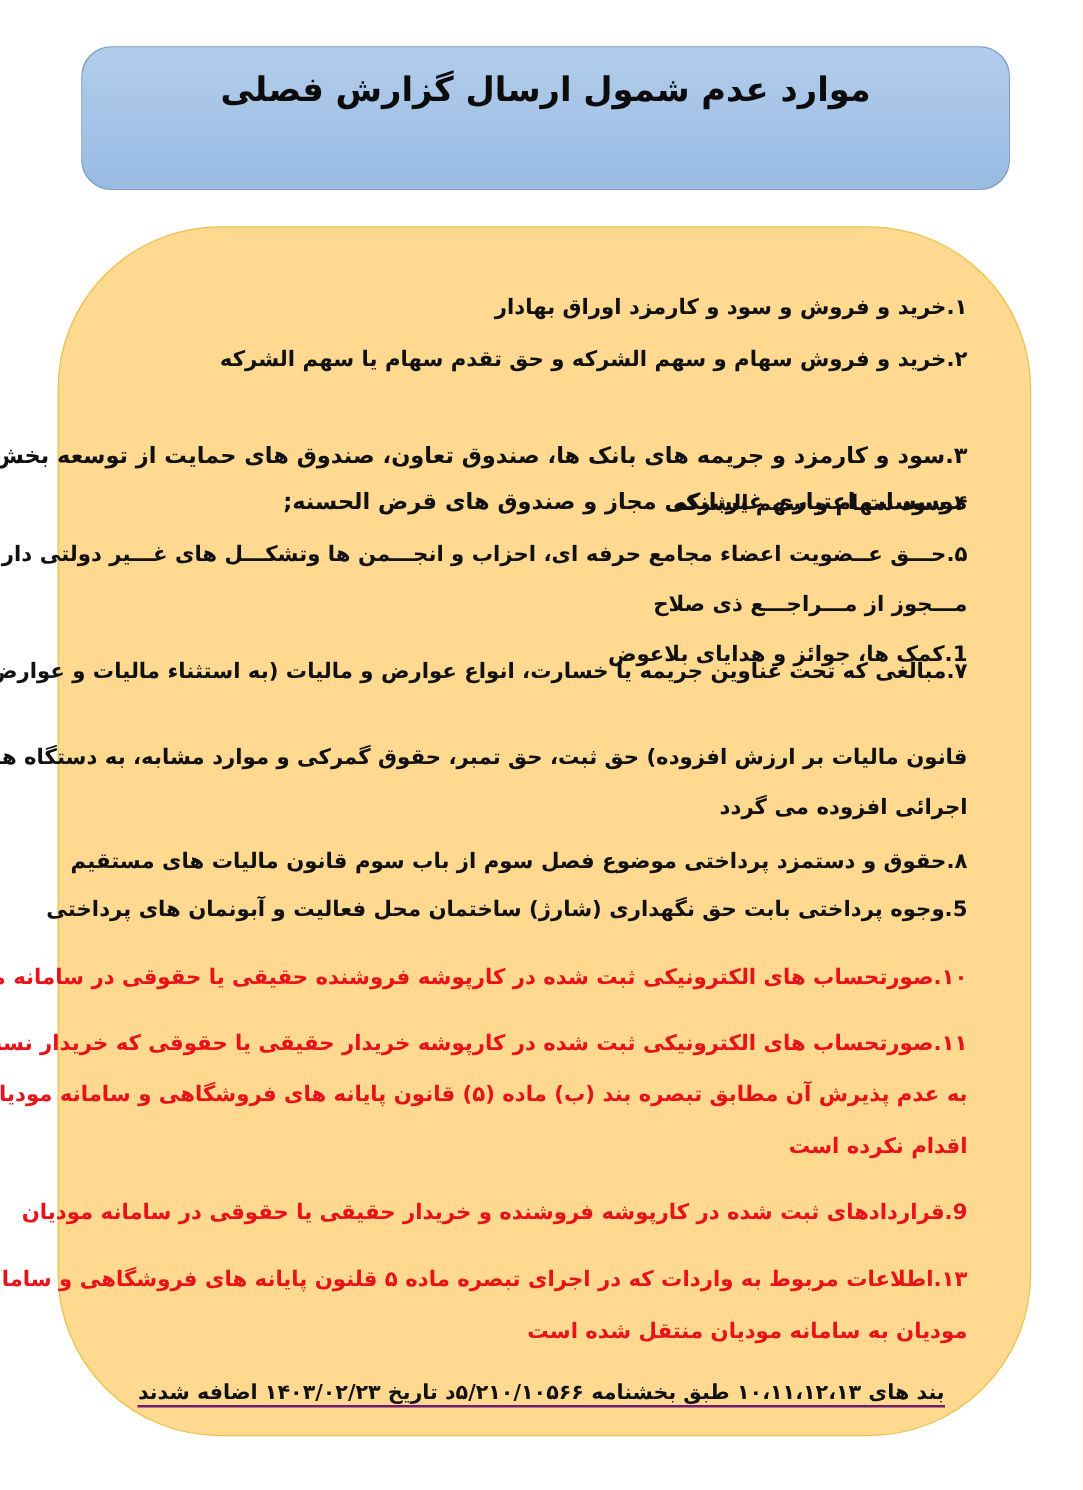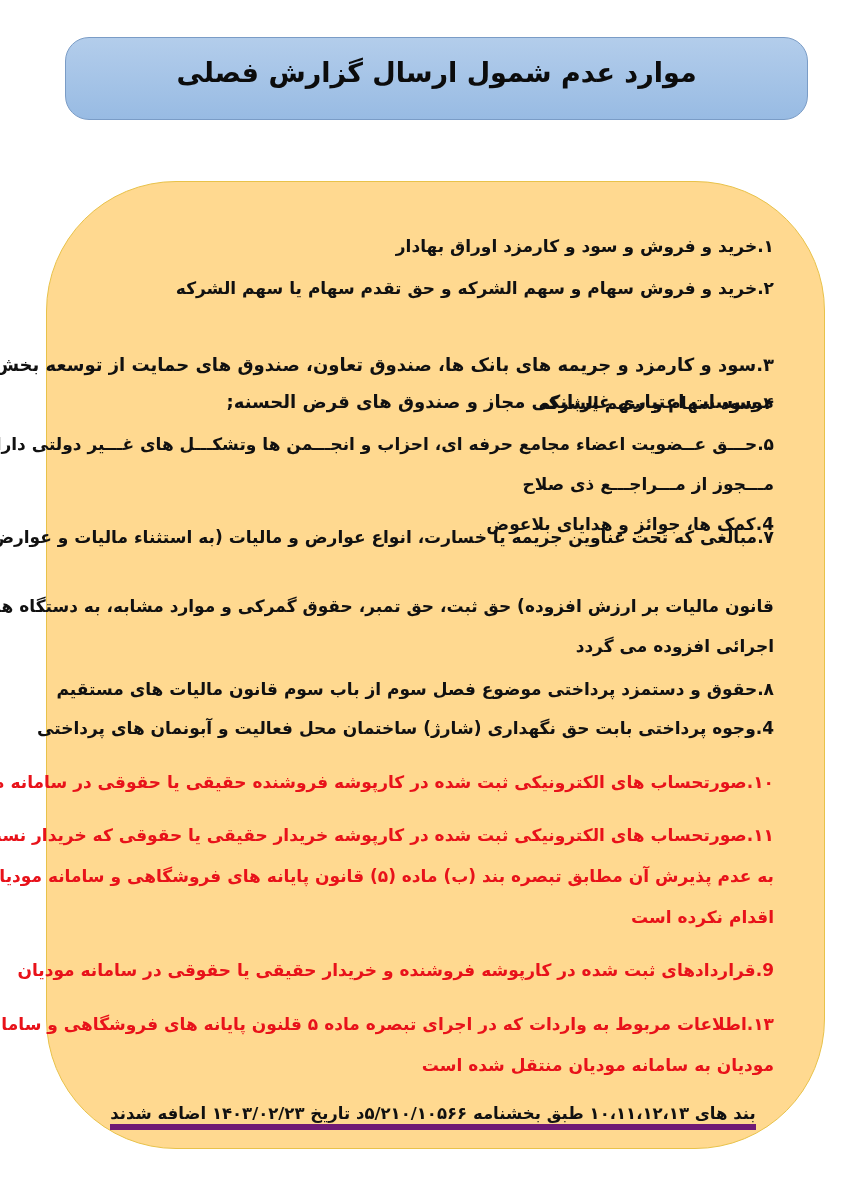--- a/index.html
+++ b/index.html
@@ -12,21 +12,21 @@
     height: 1192px;
     position: relative;
     overflow: hidden;
     font-family: "DejaVu Sans", sans-serif;
   }
   .header-box {
     position: absolute;
     left: 65px;
     top: 37px;
     width: 743px;
-    height: 83px;
+    height: 115px;
     box-sizing: border-box;
     border-radius: 24px;
     border: 1px solid #7a9cc6;
     background: linear-gradient(to bottom, #b3cdeb 0%, #98bbe3 100%);
     text-align: center;
     direction: rtl;
   }
   .header-title {
     position: absolute;
     left: 0; right: 0;
@@ -80,47 +80,47 @@
     position: absolute;
     left: 0; right: 0;
     top: 1104px;
     text-align: center;
     direction: rtl;
     font-weight: bold;
     font-size: 16.5px;
     color: #111;
   }
   .footer span {
-    border-bottom: 6px solid #701a75;
+    border-bottom: 2px solid #701a75;
     padding-bottom: 1px;
   }
 </style>
 </head>
 <body>
 
 <div class="header-box">
   <div class="header-title">موارد عدم شمول ارسال گزارش فصلی</div>
 </div>
 
 <div class="content-box"></div>
 
 <div class="items">
   <div class="line" style="top:234px">۱.خرید و فروش و سود و کارمزد اوراق بهادار</div>
   <div class="line" style="top:276px">۲.خرید و فروش سهام و سهم الشرکه و حق تقدم سهام یا سهم الشرکه</div>
   <div class="line small" style="top:317px">۳.سود و کارمزد و جریمه های بانک ها، صندوق تعاون، صندوق های حمایت از توسعه بخش کشاورزی،</div>
   <div class="line small" style="top:354px">موسسات اعتباری غیربانکی مجاز و صندوق های قرض الحسنه;</div>
   <div class="line" style="top:391px">۴.سود سهام و سهم الشرکه</div>
   <div class="line just" style="top:432px">۵.حـــق عــضویت اعضاء مجامع حرفه ای، احزاب و انجـــمن ها وتشکـــل های غـــیر دولتی دارای</div>
   <div class="line" style="top:472px">مـــجوز از مـــراجـــع ذی صلاح</div>
-  <div class="line" style="top:512px">4.کمک ها، جوائز و هدایای بلاعوض</div>
+  <div class="line" style="top:512px">1.کمک ها، جوائز و هدایای بلاعوض</div>
   <div class="line just" style="top:525px">۷.مبالغی که تحت عناوین جریمه یا خسارت، انواع عوارض و مالیات (به استثناء مالیات و عوارض</div>
   <div class="line just" style="top:594px">قانون مالیات بر ارزش افزوده) حق ثبت، حق تمبر، حقوق گمرکی و موارد مشابه، به دستگاه های</div>
   <div class="line" style="top:634px">اجرائی افزوده می گردد</div>
   <div class="line" style="top:677px">۸.حقوق و دستمزد پرداختی موضوع فصل سوم از باب سوم قانون مالیات های مستقیم</div>
-  <div class="line" style="top:716px">4.وجوه پرداختی بابت حق نگهداری (شارژ) ساختمان محل فعالیت و آبونمان های پرداختی</div>
+  <div class="line" style="top:716px">5.وجوه پرداختی بابت حق نگهداری (شارژ) ساختمان محل فعالیت و آبونمان های پرداختی</div>
   <div class="line red" style="top:770px">۱۰.صورتحساب های الکترونیکی ثبت شده در کارپوشه فروشنده حقیقی یا حقوقی در سامانه مودیان</div>
   <div class="line red just" style="top:823px">۱۱.صورتحساب های الکترونیکی ثبت شده در کارپوشه خریدار حقیقی یا حقوقی که خریدار نسبت</div>
   <div class="line red just" style="top:864px">به عدم پذیرش آن مطابق تبصره بند (ب) ماده (۵) قانون پایانه های فروشگاهی و سامانه مودیان</div>
   <div class="line red" style="top:905px">اقدام نکرده است</div>
   <div class="line red" style="top:958px">9.قراردادهای ثبت شده در کارپوشه فروشنده و خریدار حقیقی یا حقوقی در سامانه مودیان</div>
   <div class="line red just" style="top:1012px">۱۳.اطلاعات مربوط به واردات که در اجرای تبصره ماده ۵ قلنون پایانه های فروشگاهی  و سامانه</div>
   <div class="line red" style="top:1053px">مودیان به سامانه مودیان منتقل شده است</div>
 </div>
 
 <div class="footer">

